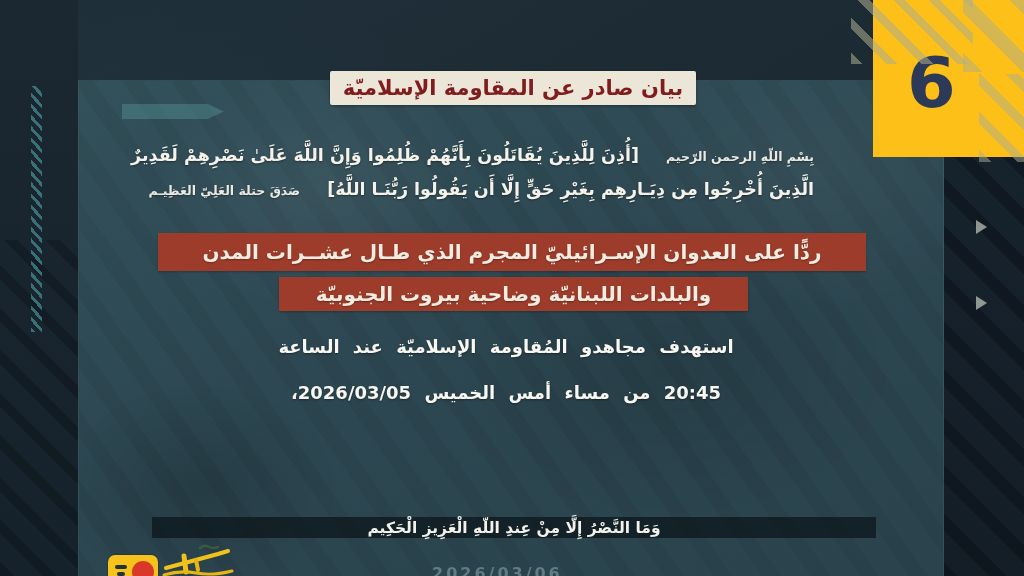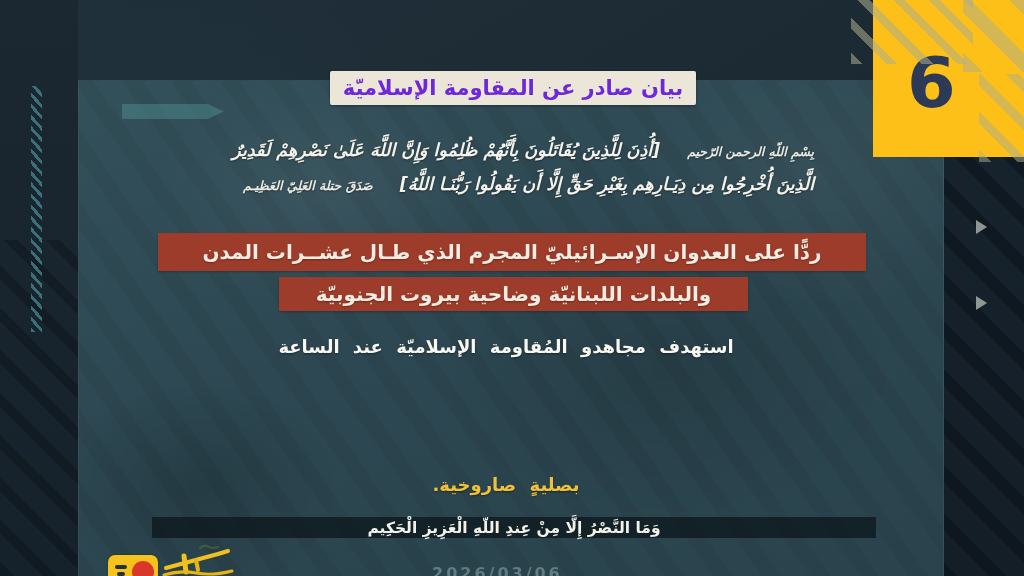--- a/index.html
+++ b/index.html
@@ -52,25 +52,25 @@
     background:repeating-linear-gradient(45deg,rgba(172,174,142,.5) 0 14px,transparent 14px 42px);}
   .stripes-c{position:absolute;left:979px;top:74px;width:45px;height:88px;
     background:repeating-linear-gradient(45deg,rgba(172,174,142,.5) 0 9px,transparent 9px 27px);}
   .tri{position:absolute;width:0;height:0;border-top:7px solid transparent;
     border-bottom:7px solid transparent;border-left:11px solid rgba(185,192,184,.75);}
   .tri-1{left:976px;top:220px;} .tri-2{left:976px;top:296px;}
   
   .title-banner{position:absolute;left:330px;top:71px;width:366px;height:34px;
     background:#ece6d8;border-radius:2px;display:flex;align-items:center;justify-content:center;
     box-shadow:0 1px 3px rgba(0,0,0,.35);}
-  .title-banner span{direction:rtl;font-weight:bold;font-size:21px;color:#6d28d9;white-space:nowrap;}
+  .title-banner span{direction:rtl;font-weight:bold;font-size:21px;color:#7f1d1d;white-space:nowrap;}
   
   .verse{position:absolute;left:150px;top:133px;width:664px;direction:rtl;text-align:right;
     color:#f4f2ea;text-shadow:0 1px 2px rgba(0,0,0,.4);}
-  .verse .row{white-space:nowrap;height:34px;line-height:34px;font-style:italic;}
+  .verse .row{white-space:nowrap;height:34px;line-height:44px;}
   .verse .big{font-size:17.5px;font-weight:bold;}
   .verse .small{font-size:12.5px;font-weight:bold;opacity:.95;}
   .verse .gap-l{margin-left:22px;}
   
   .redband{position:absolute;background:#9e3c2b;display:flex;align-items:center;justify-content:center;
     box-shadow:0 1px 2px rgba(0,0,0,.25);}
   .redband span{direction:rtl;color:#f3ece1;font-weight:bold;font-size:20px;white-space:nowrap;
     text-shadow:0 1px 2px rgba(0,0,0,.3);}
   .redband-1{left:158px;top:233px;width:708px;height:38px;}
   .redband-2{left:279px;top:277px;width:469px;height:34px;}
@@ -137,21 +137,21 @@
   </div>
 
   <div class="redband redband-1">
     <span>ردًّا على العدوان الإسـرائيليّ المجرم الذي طـال عشــرات المدن</span>
   </div>
   <div class="redband redband-2">
     <span>والبلدات اللبنانيّة وضاحية بيروت الجنوبيّة</span>
   </div>
 
   <div class="bline white bl-1">استهدف مجاهدو المُقاومة الإسلاميّة عند الساعة</div>
-  <div class="bline yellow bl-4">بصليةٍ صاروخية.</div>
+  <div class="bline white bl-2">20:45 من مساء أمس الخميس 2026/03/05،</div>
 
   <div class="foot-strip">
     <span>وَمَا النَّصْرُ إِلَّا مِنْ عِندِ اللّهِ الْعَزِيزِ الْحَكِيم</span>
   </div>
 
   <div class="faint-date">2026/03/06</div>
 
   <div class="media-badge">
     <div class="dot"></div>
     <div class="mark"></div>

